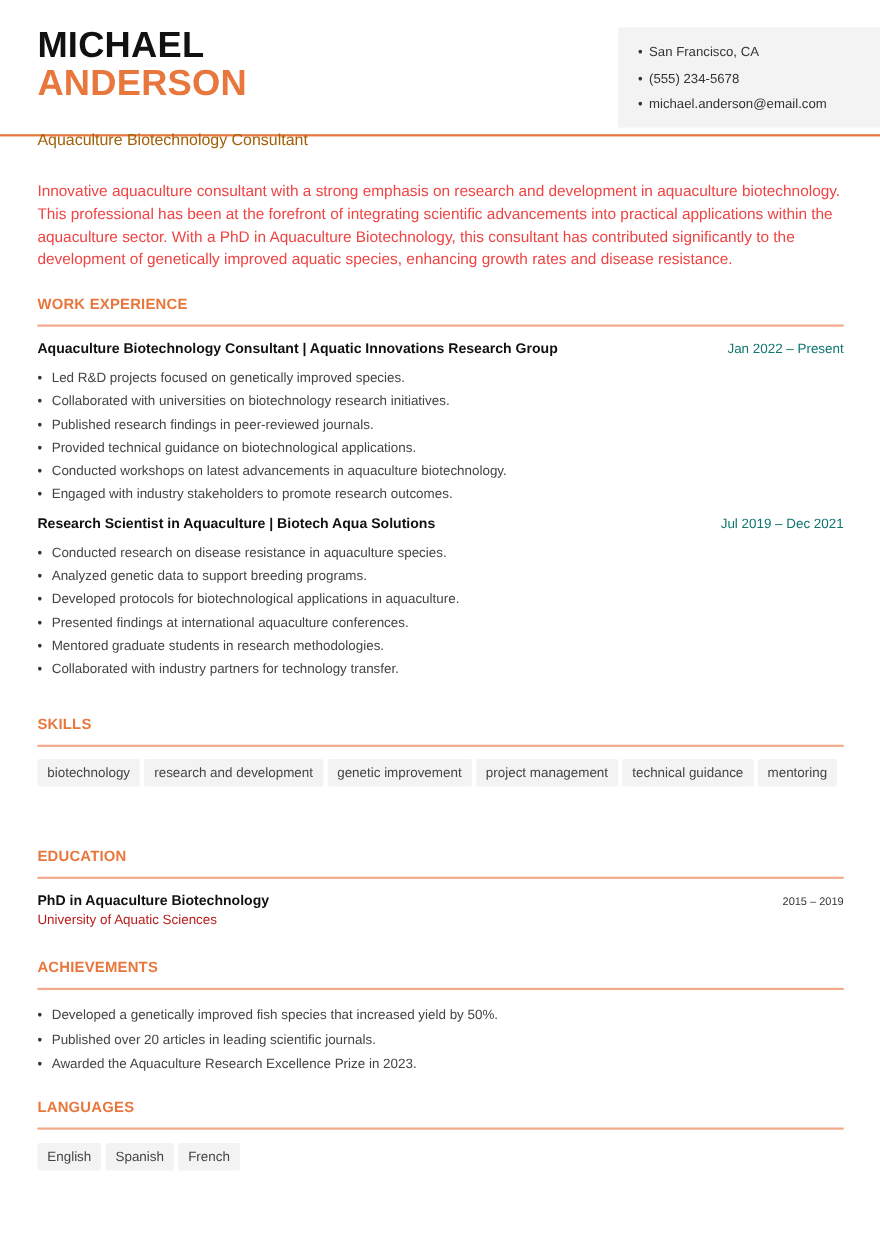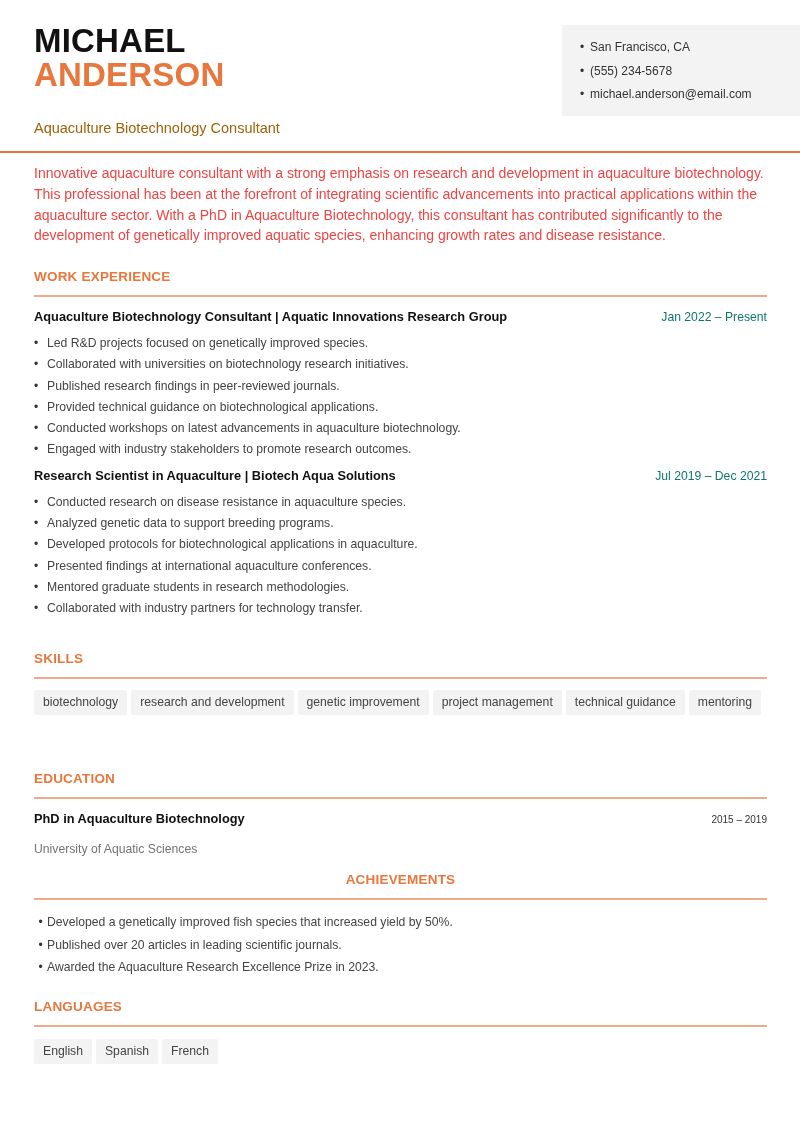--- a/index.html
+++ b/index.html
@@ -5,21 +5,21 @@
     * { box-sizing: border-box; margin: 0; padding: 0; }
     html, body { width: 800px; height: 1130px; background: #ffffff; }
     body {
       font-family: "Liberation Sans", "DejaVu Sans", sans-serif;
       color: #333333;
       position: relative;
       overflow: hidden;
     }
     .header {
       position: relative;
-      height: 153px;
+      height: 124px;
       border-bottom: 2px solid #e8773d;
       text-decoration: underline;
     }
     .name-block {
       position: absolute;
       left: 34px;
       top: 24px;
     }
     .first-name {
       font-size: 33px;
@@ -139,22 +139,22 @@
       align-items: baseline;
     }
     .edu-degree {
       font-size: 12.8px;
       font-weight: 700;
       color: #111111;
     }
     .edu-dates { font-size: 10px; color: #333; }
     .edu-school {
       font-size: 12.2px;
-      color: #737373;
-      margin-top: 16px;
+      color: #b91c1c;
+      margin-top: 3px;
     }
   </style>
 </head>
 <body>
 
 <div class="header">
   <div class="name-block">
     <div class="first-name">MICHAEL</div>
     <div class="last-name">ANDERSON</div>
     <div class="job-title">Aquaculture Biotechnology Consultant</div>
@@ -266,21 +266,21 @@
   <div class="section-rule"></div>
   <div style="margin-top:12px;">
     <div class="edu-head">
       <span class="edu-degree">PhD in Aquaculture Biotechnology</span>
       <span class="edu-dates">2015 – 2019</span>
     </div>
     <div class="edu-school">University of Aquatic Sciences</div>
   </div>
 </div>
 
-<div class="section" style="top:870px;text-align:center;">
+<div class="section" style="top:870px;">
   <div class="section-title">ACHIEVEMENTS</div>
   <div class="section-rule"></div>
   <ul class="bullets" style="margin-top:14px;">
     <li style="height:22.5px;">
         <span class="bullet">•</span>
         <span>Developed a genetically improved fish species that increased yield by 50%.</span>
       </li>
     <li style="height:22.5px;">
         <span class="bullet">•</span>
         <span>Published over 20 articles in leading scientific journals.</span>

